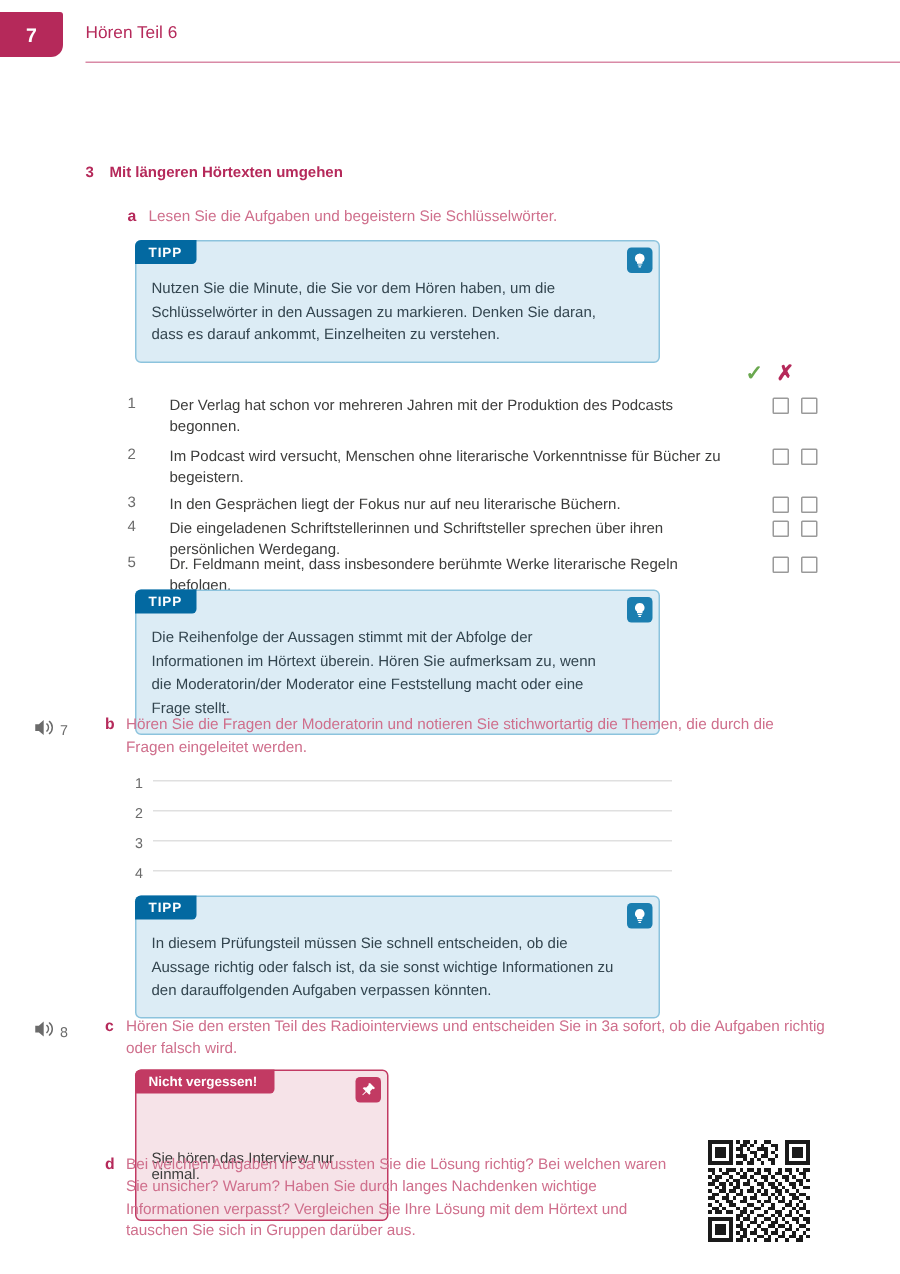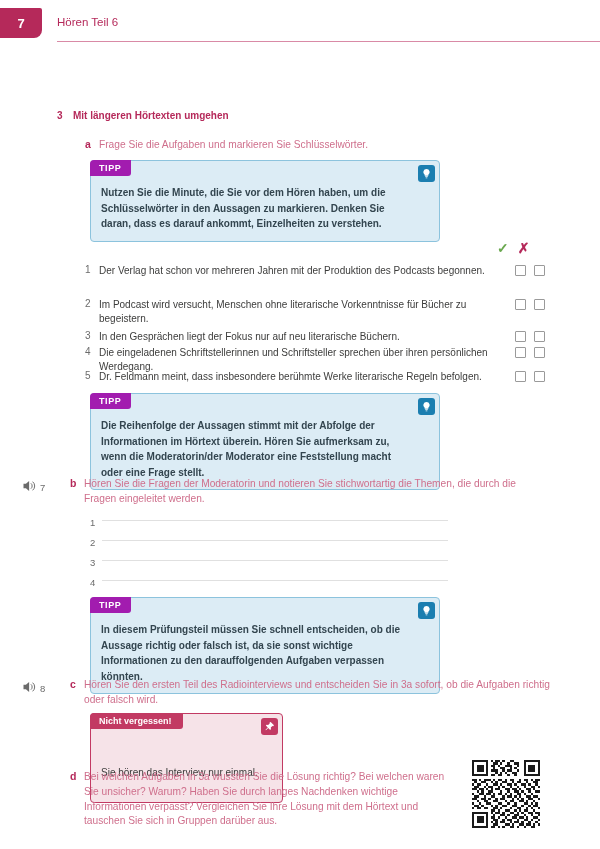--- a/index.html
+++ b/index.html
@@ -61,53 +61,53 @@
 
   
   .tipp {
     position:absolute;
     background:#dcecf5;
     border:1px solid #8cc3dd;
     border-radius:4px;
   }
   .tipp-head {
     position:absolute; left:-1px; top:-1px;
-    background:#a21caf;
+    background:#0369a1;
     color:#ffffff;
     font-size:9px; font-weight:bold; letter-spacing:.6px;
     padding:3px 10px 3px 9px;
     border-top-left-radius:4px;
     border-bottom-right-radius:3px;
   }
   .tipp-bulb {
     position:absolute; right:4px; top:4px;
     width:17px; height:17px;
     background:#1b7eb0; border-radius:3px;
     display:flex; align-items:center; justify-content:center;
   }
   .tipp-body {
     padding:24px 30px 9px 10px;
-    font-size:10px; line-height:1.55; color:#33454f;font-weight:bold;
+    font-size:10px; line-height:1.55; color:#33454f;
   }
 
   
   .stmt-head {
     position:absolute; display:flex; gap:9px;
   }
   .check-mark { color:#6aa84f; font-size:14px; line-height:1; font-weight:bold; }
   .cross-mark { color:#b5295a; font-size:14px; line-height:1; font-weight:bold; }
   .stmt-row {
     position:absolute; width:460px;
   }
   .stmt-num {
     position:absolute; left:0; top:0; width:14px;
     font-size:10px; color:#6b6b6b;
   }
   .stmt-text {
-    margin-left:14px; margin-right:55px;
+    margin-left:28px; margin-right:55px;
     font-size:10px; line-height:1.42; color:#3c3c3b;
   }
   .boxes { position:absolute; right:0; top:1px; display:flex; gap:8px; }
   .cbox {
     width:11px; height:11px;
     border:1px solid #9a9a9a; background:#fff; border-radius:1px;
   }
 
   
   .wline { position:absolute; width:358px; }
@@ -151,21 +151,21 @@
 </div>
 
 <div class="page">
 
   <div class="section-title">
     <span class="num">3</span><span>Mit längeren Hörtexten umgehen</span>
   </div>
 
   <div class="task" style="left:85px; top:90px; width:450px;">
     <span class="task-letter">a</span>
-    <div class="task-text">Frage Sie die Aufgaben und markieren Sie Schlüsselwörter.</div>
+    <div class="task-text">Lesen Sie die Aufgaben und begeistern Sie Schlüsselwörter.</div>
   </div>
 
   <div class="tipp" style="left:90px; top:112px; width:350px;">
     <div class="tipp-head">TIPP</div>
     <div class="tipp-bulb">
       <svg width="11" height="11" viewBox="0 0 24 24" aria-hidden="true">
         <path fill="#ffffff" d="M12 2a7 7 0 0 0-4 12.7V17h8v-2.3A7 7 0 0 0 12 2z"></path>
         <rect x="9" y="18" width="6" height="1.8" rx="0.8" fill="#ffffff"></rect>
         <rect x="10" y="20.6" width="4" height="1.8" rx="0.8" fill="#ffffff"></rect>
       </svg>
@@ -287,21 +287,21 @@
         <path d="M14.6 2.6a7 7 0 0 1 0 10.8" stroke="#6b6b6b" stroke-width="1.3" fill="none" stroke-linecap="round"></path>
       </svg>
     </span>
     <span class="tracknum">8</span>
   </div>
   <div class="task" style="left:70px; top:630px; width:480px;">
     <span class="task-letter">c</span>
     <div class="task-text">Hören Sie den ersten Teil des Radiointerviews und entscheiden Sie in 3a sofort, ob die Aufgaben richtig oder falsch wird.</div>
   </div>
 
-  <div class="nv" style="left:90px; top:665px; width:193px;">
+  <div class="nv" style="left:90px; top:665px; width:169px;">
     <div class="nv-head">Nicht vergessen!</div>
     <div class="nv-pin">
       <svg width="11" height="11" viewBox="0 0 24 24" aria-hidden="true">
         <path fill="#ffffff" d="M14.5 2.2 21.8 9.5l-1.8 1.8-1.6-.6-3.6 3.6.4 3.4-1.7 1.7-4.3-4.3-5 5-.9-.9 5-5-4.3-4.3L5.7 8.2l3.4.4 3.6-3.6-.6-1.6z"></path>
       </svg>
     </div>
     <div class="nv-body">Sie hören das Interview nur einmal.</div>
   </div>
 
   <div class="task" style="left:70px; top:722px; width:390px;">

